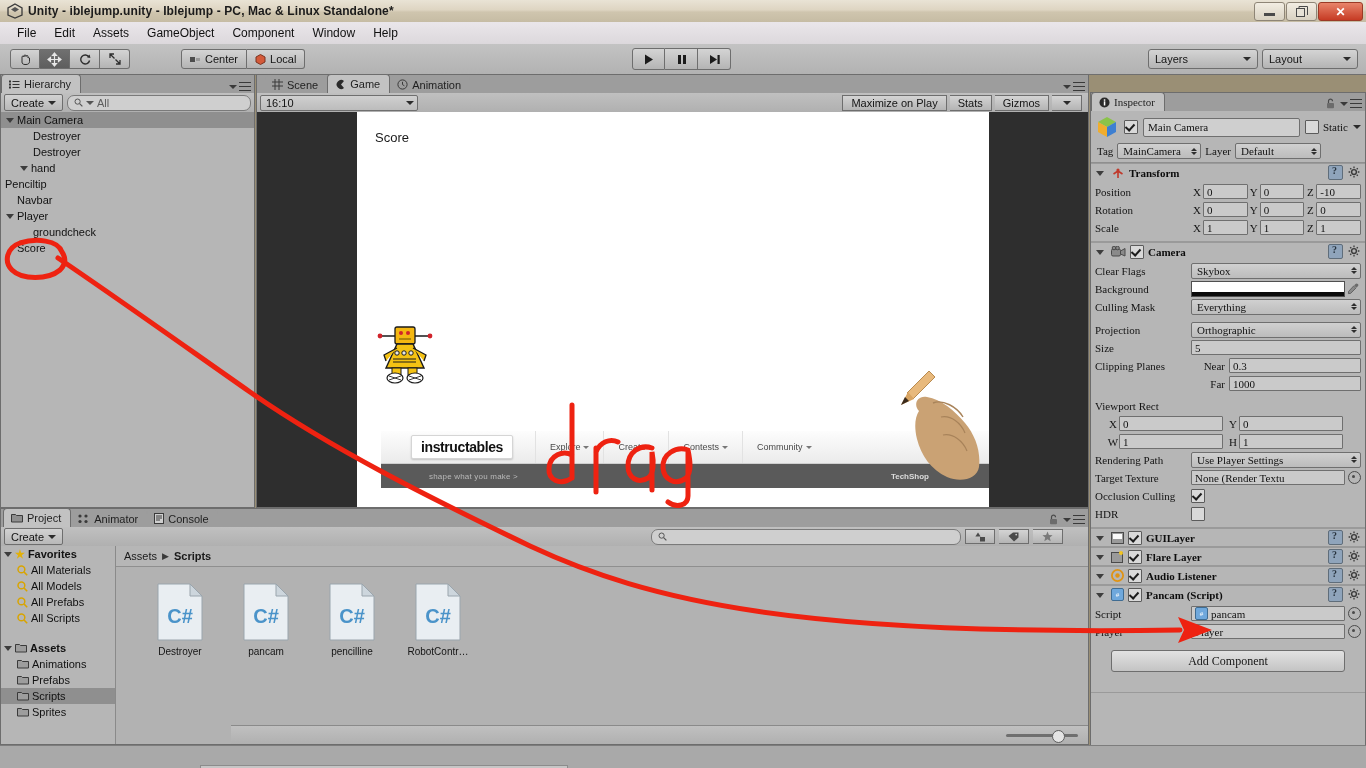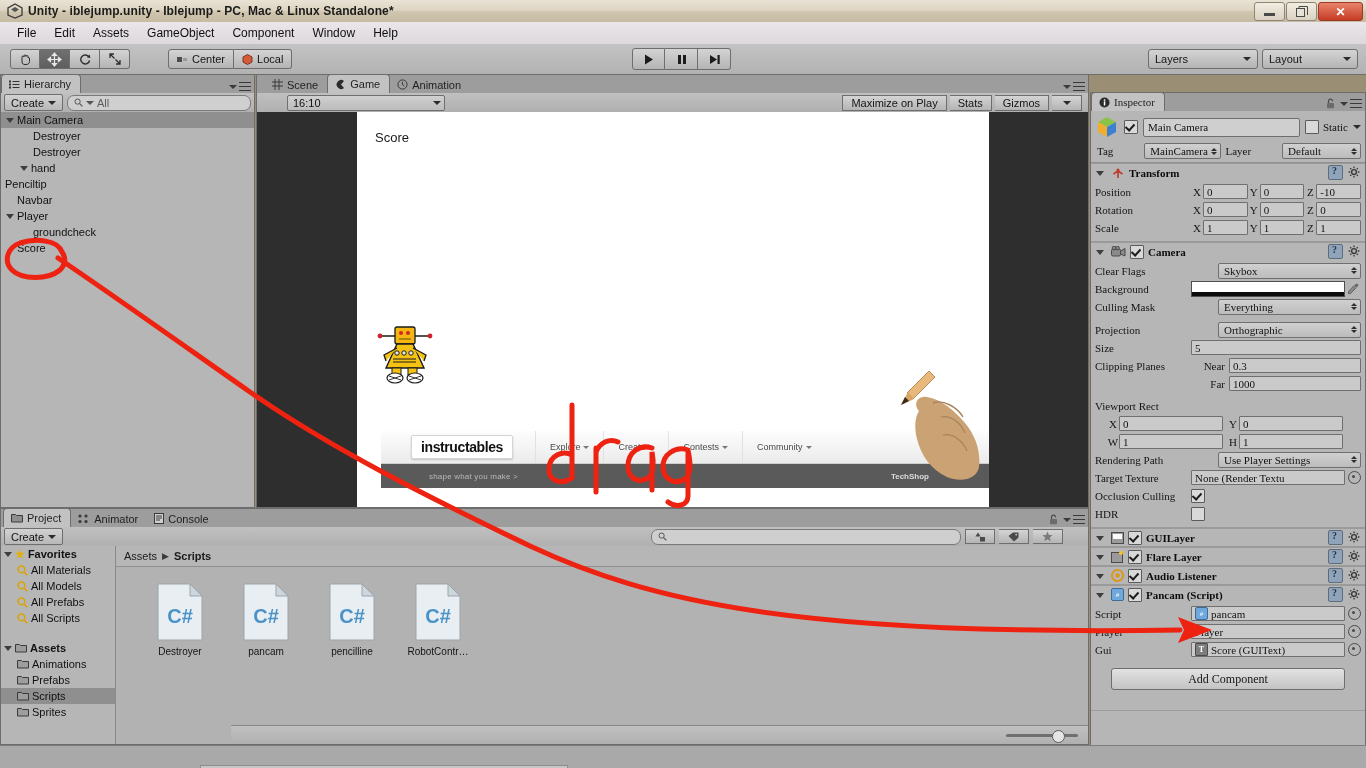--- a/index.html
+++ b/index.html
@@ -142,21 +142,21 @@
   .cb.ck::after{
     content:"";position:absolute;left:2px;top:1px;width:4px;height:7px;
     border:solid #1d1d1d;border-width:0 2px 2px 0;transform:rotate(42deg);
   }
   .statwrap{display:flex;align-items:center;gap:4px;font-size:11px;color:#111;}
   .ih-row2{display:flex;align-items:center;gap:4px;margin-top:4px;padding-left:2px;}
   .lbl{font-size:11px;color:#141414;}
   .popup{
     height:16px;background:linear-gradient(to bottom,#d0d0d0,#bcbcbc);
     border:1px solid #6f6f6f;border-radius:2px;display:flex;align-items:center;
-    justify-content:space-between;padding:0 3px 0 5px;font-size:11px;color:#111;box-sizing:border-box;margin-left:27px;
+    justify-content:space-between;padding:0 3px 0 5px;font-size:11px;color:#111;box-sizing:border-box;
   }
   .updown{display:flex;flex-direction:column;gap:1px;align-items:center;}
   .updown i{width:0;height:0;border-left:3px solid transparent;border-right:3px solid transparent;}
   .updown i.u{border-bottom:3px solid #2e2e2e;}
   .updown i.d{border-top:3px solid #2e2e2e;}
 
   .comp{border-top:1px solid #9a9a9a;border-bottom:1px solid #9a9a9a;}
   .comp-head{height:17px;display:flex;align-items:center;gap:4px;padding:0 4px;background:#b6b6b6;}
   .comp-title{font-weight:bold;font-size:11px;color:#0d0d0d;}
   .comp-head .right{margin-left:auto;display:flex;align-items:center;gap:5px;}
@@ -270,21 +270,21 @@
             <path d="M11 5 a4.5 4.5 0 1 0 .6 3.5" fill="none" stroke="#2e2e2e" stroke-width="1.4"></path>
             <polygon points="11.6,2.5 12.4,6 8.8,5.2" fill="#2e2e2e"></polygon>
           </svg>
       </div>
       <div class="ubtn last">
         <svg width="14" height="14" viewBox="0 0 14 14">
             <path d="M2 6 V2 H6 M12 8 V12 H8 M2.5 2.5 L6.5 6.5 M11.5 11.5 L7.5 7.5" fill="none" stroke="#2e2e2e" stroke-width="1.3"></path>
           </svg>
       </div>
     </div>
-    <div class="btngrp" style="left:168px;top:5px;">
+    <div class="btngrp" style="left:181px;top:5px;">
       <div class="ubtn txt first">
         <svg width="11" height="9" viewBox="0 0 11 9">
             <rect x="0" y="2" width="5" height="5" fill="#4d4d4d"></rect>
             <rect x="6" y="3" width="4" height="3" fill="#9a9a9a"></rect>
           </svg>
         <span>Center</span>
       </div>
       <div class="ubtn txt last">
         <svg width="11" height="11" viewBox="0 0 11 11">
             <polygon points="5.5,0.5 10,3 10,8 5.5,10.5 1,8 1,3" fill="#d45a3a" stroke="#7a3320"></polygon>
@@ -873,28 +873,20 @@
             </span>
             <span class="target"></span>
           </div>
           <div class="frow">
             <span class="fname">Player</span>
             <span class="objfield">
               <span>Player</span>
             </span>
             <span class="target"></span>
           </div>
-          <div class="frow">
-            <span class="fname">Gui</span>
-            <span class="objfield">
-              <span class="ticon">T</span>
-              <span>Score (GUIText)</span>
-            </span>
-            <span class="target"></span>
-          </div>
           <div class="addcomp">
             <span>Add Component</span>
           </div>
         </div>
       </div>
     </div>
   </div>
 
   <div class="panel" id="project">
     <div class="tabstrip">

